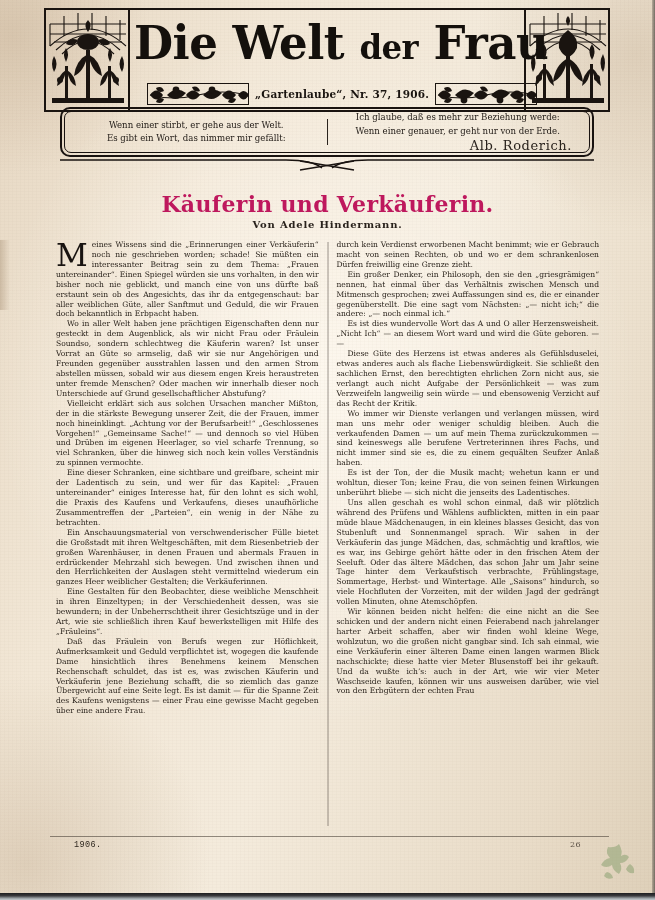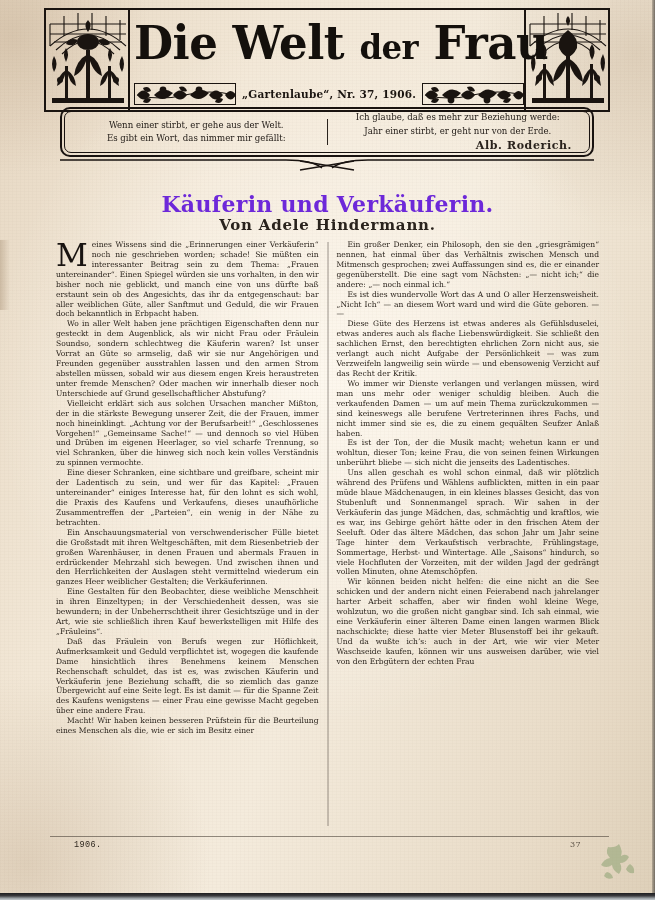--- a/index.html
+++ b/index.html
@@ -108,21 +108,21 @@
     letter-spacing: -0.5px;
     white-space: nowrap;
     transform: scaleX(0.98);
   }
   .mast-title .small-word {
     font-size: 33px;
   }
 
   .sub-row {
     position: absolute;
-    left: 4px; right: 0;
+    left: 17px; right: 0;
     bottom: 3px;
     height: 26px;
     display: flex;
     align-items: center;
     justify-content: space-between;
   }
   .vine {
     width: 102px;
     height: 22px;
     border: 1.5px solid #1a1410;
@@ -181,26 +181,25 @@
   .epi-col .line { white-space: nowrap; }
   .epi-divider {
     width: 1px;
     height: 26px;
     background: #2a231d;
     flex: none;
     margin: 0 4px;
   }
   .epi-attrib {
     text-align: right;
-    font-size: 11px;
+    font-size: 13px;
     letter-spacing: 0.6px;
     margin-top: 1px;
     padding-right: 12px;
     color: #2a231d;
-    font-weight: bold;
   }
 
   
   .flourish {
     position: absolute;
     left: 60px;
     top: 156px;
     width: 534px;
     height: 14px;
   }
@@ -209,32 +208,32 @@
   .article-title {
     position: absolute;
     left: 44px;
     right: 44px;
     top: 191px;
     text-align: center;
     font-family: "DejaVu Serif", serif;
     font-weight: bold;
     font-size: 22px;
     line-height: 26px;
-    color: #6d28d9;
+    color: #be185d;
     letter-spacing: 0.3px;
   }
   .article-byline {
     position: absolute;
     left: 44px;
     right: 44px;
     top: 219px;
     text-align: center;
     font-family: "DejaVu Serif", serif;
     font-weight: bold;
-    font-size: 15px;
+    font-size: 10px;
     line-height: 12px;
     color: #2a231d;
     letter-spacing: 0.8px;
   }
 
   
   .columns {
     position: absolute;
     left: 56px;
     right: 56px;
@@ -466,21 +465,21 @@
       <div class="epi-outer"></div>
       <div class="epi-inner"></div>
       <div class="epi-cols">
         <div class="epi-col">
           <div class="line">Wenn einer stirbt, er gehe aus der Welt.</div>
           <div class="line">Es gibt ein Wort, das nimmer mir gefällt:</div>
         </div>
         <div class="epi-divider"></div>
         <div class="epi-col">
           <div class="line">Ich glaube, daß es mehr zur Beziehung werde:</div>
-          <div class="line">Jahr einer stirbt, er geht nur von der Erde.</div>
+          <div class="line">Wenn einer genauer, er geht nur von der Erde.</div>
           <div class="epi-attrib">Alb. Roderich.</div>
         </div>
       </div>
     </div>
 
     <div class="flourish">
       <svg viewBox="0 0 534 14" width="534" height="14" preserveAspectRatio="none">
         <g stroke="#191310" stroke-width="1.3" fill="none">
           <path d="M0 3 L226 3 Q252 3 262 11"></path>
           <path d="M534 3 L308 3 Q282 3 272 11"></path>
@@ -495,37 +494,37 @@
 
     <div class="columns">
       <div class="col" id="left-col">
           <p class="no-indent"><span class="dropcap">M</span>eines Wissens sind die „Erinnerungen einer Verkäuferin“ noch nie geschrieben worden; schade! Sie müßten ein interessanter Beitrag sein zu dem Thema: „Frauen untereinander“. Einen Spiegel würden sie uns vorhalten, in den wir bisher noch nie geblickt, und manch eine von uns dürfte baß erstaunt sein ob des Angesichts, das ihr da entgegenschaut: bar aller weiblichen Güte, aller Sanftmut und Geduld, die wir Frauen doch bekanntlich in Erbpacht haben.</p>
           <p>Wo in aller Welt haben jene prächtigen Eigenschaften denn nur gesteckt in dem Augenblick, als wir nicht Frau oder Fräulein Soundso, sondern schlechtweg die Käuferin waren? Ist unser Vorrat an Güte so armselig, daß wir sie nur Angehörigen und Freunden gegenüber ausstrahlen lassen und den armen Strom abstellen müssen, sobald wir aus diesem engen Kreis heraustreten unter fremde Menschen? Oder machen wir innerhalb dieser noch Unterschiede auf Grund gesellschaftlicher Abstufung?</p>
           <p>Vielleicht erklärt sich aus solchen Ursachen mancher Mißton, der in die stärkste Bewegung unserer Zeit, die der Frauen, immer noch hineinklingt. „Achtung vor der Berufsarbeit!“ „Geschlossenes Vorgehen!“ „Gemeinsame Sache!“ — und dennoch so viel Hüben und Drüben im eigenen Heerlager, so viel scharfe Trennung, so viel Schranken, über die hinweg sich noch kein volles Verständnis zu spinnen vermochte.</p>
           <p>Eine dieser Schranken, eine sichtbare und greifbare, scheint mir der Ladentisch zu sein, und wer für das Kapitel: „Frauen untereinander“ einiges Interesse hat, für den lohnt es sich wohl, die Praxis des Kaufens und Verkaufens, dieses unaufhörliche Zusammentreffen der „Parteien“, ein wenig in der Nähe zu betrachten.</p>
           <p>Ein Anschauungsmaterial von verschwenderischer Fülle bietet die Großstadt mit ihren Weltgeschäften, mit dem Riesenbetrieb der großen Warenhäuser, in denen Frauen und abermals Frauen in erdrückender Mehrzahl sich bewegen. Und zwischen ihnen und den Herrlichkeiten der Auslagen steht vermittelnd wiederum ein ganzes Heer weiblicher Gestalten; die Verkäuferinnen.</p>
           <p>Eine Gestalten für den Beobachter, diese weibliche Menschheit in ihren Einzeltypen; in der Verschiedenheit dessen, was sie bewundern; in der Unbeherrschtheit ihrer Gesichtszüge und in der Art, wie sie schließlich ihren Kauf bewerkstelligen mit Hilfe des „Fräuleins“.</p>
           <p>Daß das Fräulein von Berufs wegen zur Höflichkeit, Aufmerksamkeit und Geduld verpflichtet ist, wogegen die kaufende Dame hinsichtlich ihres Benehmens keinem Menschen Rechenschaft schuldet, das ist es, was zwischen Käuferin und Verkäuferin jene Beziehung schafft, die so ziemlich das ganze Übergewicht auf eine Seite legt. Es ist damit — für die Spanne Zeit des Kaufens wenigstens — einer Frau eine gewisse Macht gegeben über eine andere Frau.</p>
-          <p>Macht! Wir haben keinen besseren Prüfstein für die Beurteilung eines Menschen als die, wie er sich im Besitz einer</p>
         </div>
       <div class="col" id="right-col">
         <div class="col-rule" style="left:-9px;"></div>
+      <p class="no-indent">durch kein Verdienst erworbenen Macht benimmt; wie er Gebrauch macht von seinen Rechten, ob und wo er dem schrankenlosen Dürfen freiwillig eine Grenze zieht.</p>
           <p>Ein großer Denker, ein Philosoph, den sie den „griesgrämigen“ nennen, hat einmal über das Verhältnis zwischen Mensch und Mitmensch gesprochen; zwei Auffassungen sind es, die er einander gegenüberstellt. Die eine sagt vom Nächsten: „— nicht ich;“ die andere: „— noch einmal ich.“</p>
           <p>Es ist dies wundervolle Wort das A und O aller Herzensweisheit. „Nicht Ich“ — an diesem Wort ward und wird die Güte geboren. — —</p>
           <p>Diese Güte des Herzens ist etwas anderes als Gefühlsduselei, etwas anderes auch als flache Liebenswürdigkeit. Sie schließt den sachlichen Ernst, den berechtigten ehrlichen Zorn nicht aus, sie verlangt auch nicht Aufgabe der Persönlichkeit — was zum Verzweifeln langweilig sein würde — und ebensowenig Verzicht auf das Recht der Kritik.</p>
           <p>Wo immer wir Dienste verlangen und verlangen müssen, wird man uns mehr oder weniger schuldig bleiben. Auch die verkaufenden Damen — um auf mein Thema zurückzukommen — sind keineswegs alle berufene Vertreterinnen ihres Fachs, und nicht immer sind sie es, die zu einem gequälten Seufzer Anlaß haben.</p>
           <p>Es ist der Ton, der die Musik macht; wehetun kann er und wohltun, dieser Ton; keine Frau, die von seinen feinen Wirkungen unberührt bliebe — sich nicht die jenseits des Ladentisches.</p>
           <p>Uns allen geschah es wohl schon einmal, daß wir plötzlich während des Prüfens und Wählens aufblickten, mitten in ein paar müde blaue Mädchenaugen, in ein kleines blasses Gesicht, das von Stubenluft und Sonnenmangel sprach. Wir sahen in der Verkäuferin das junge Mädchen, das, schmächtig und kraftlos, wie es war, ins Gebirge gehört hätte oder in den frischen Atem der Seeluft. Oder das ältere Mädchen, das schon Jahr um Jahr seine Tage hinter dem Verkaufstisch verbrachte, Frühlingstage, Sommertage, Herbst- und Wintertage. Alle „Saisons“ hindurch, so viele Hochfluten der Vorzeiten, mit der wilden Jagd der gedrängt vollen Minuten, ohne Atemschöpfen.</p>
           <p>Wir können beiden nicht helfen: die eine nicht an die See schicken und der andern nicht einen Feierabend nach jahrelanger harter Arbeit schaffen, aber wir finden wohl kleine Wege, wohlzutun, wo die großen nicht gangbar sind. Ich sah einmal, wie eine Verkäuferin einer älteren Dame einen langen warmen Blick nachschickte; diese hatte vier Meter Blusenstoff bei ihr gekauft. Und da wußte ich’s: auch in der Art, wie wir vier Meter Waschseide kaufen, können wir uns ausweisen darüber, wie viel von den Erbgütern der echten Frau</p>
         </div>
     </div>
 
     <div class="footer-rule"></div>
     <div class="footer-year">1906.</div>
-    <div class="footer-page">37</div>
+    <div class="footer-page">26</div>
 
     <div class="corner-stain">
       <svg viewBox="0 0 42 44" width="42" height="44">
         <g fill="#8aa070" opacity="0.75">
           <path d="M20 4 q4 7 2 12 q5 -3 8 1 q-3 6 -9 6 q3 6 -1 11 q-6 -3 -7 -9 q-6 4 -11 0 q3 -6 9 -7 q-5 -5 -2 -11 q7 1 11 -3 z"></path>
           <path d="M31 24 q5 3 4 9 q-6 1 -8 -4 q2 -4 4 -5 z"></path>
           <path d="M8 32 q5 1 6 6 q-6 2 -9 -2 q1 -3 3 -4 z"></path>
         </g>
       </svg>
     </div>

